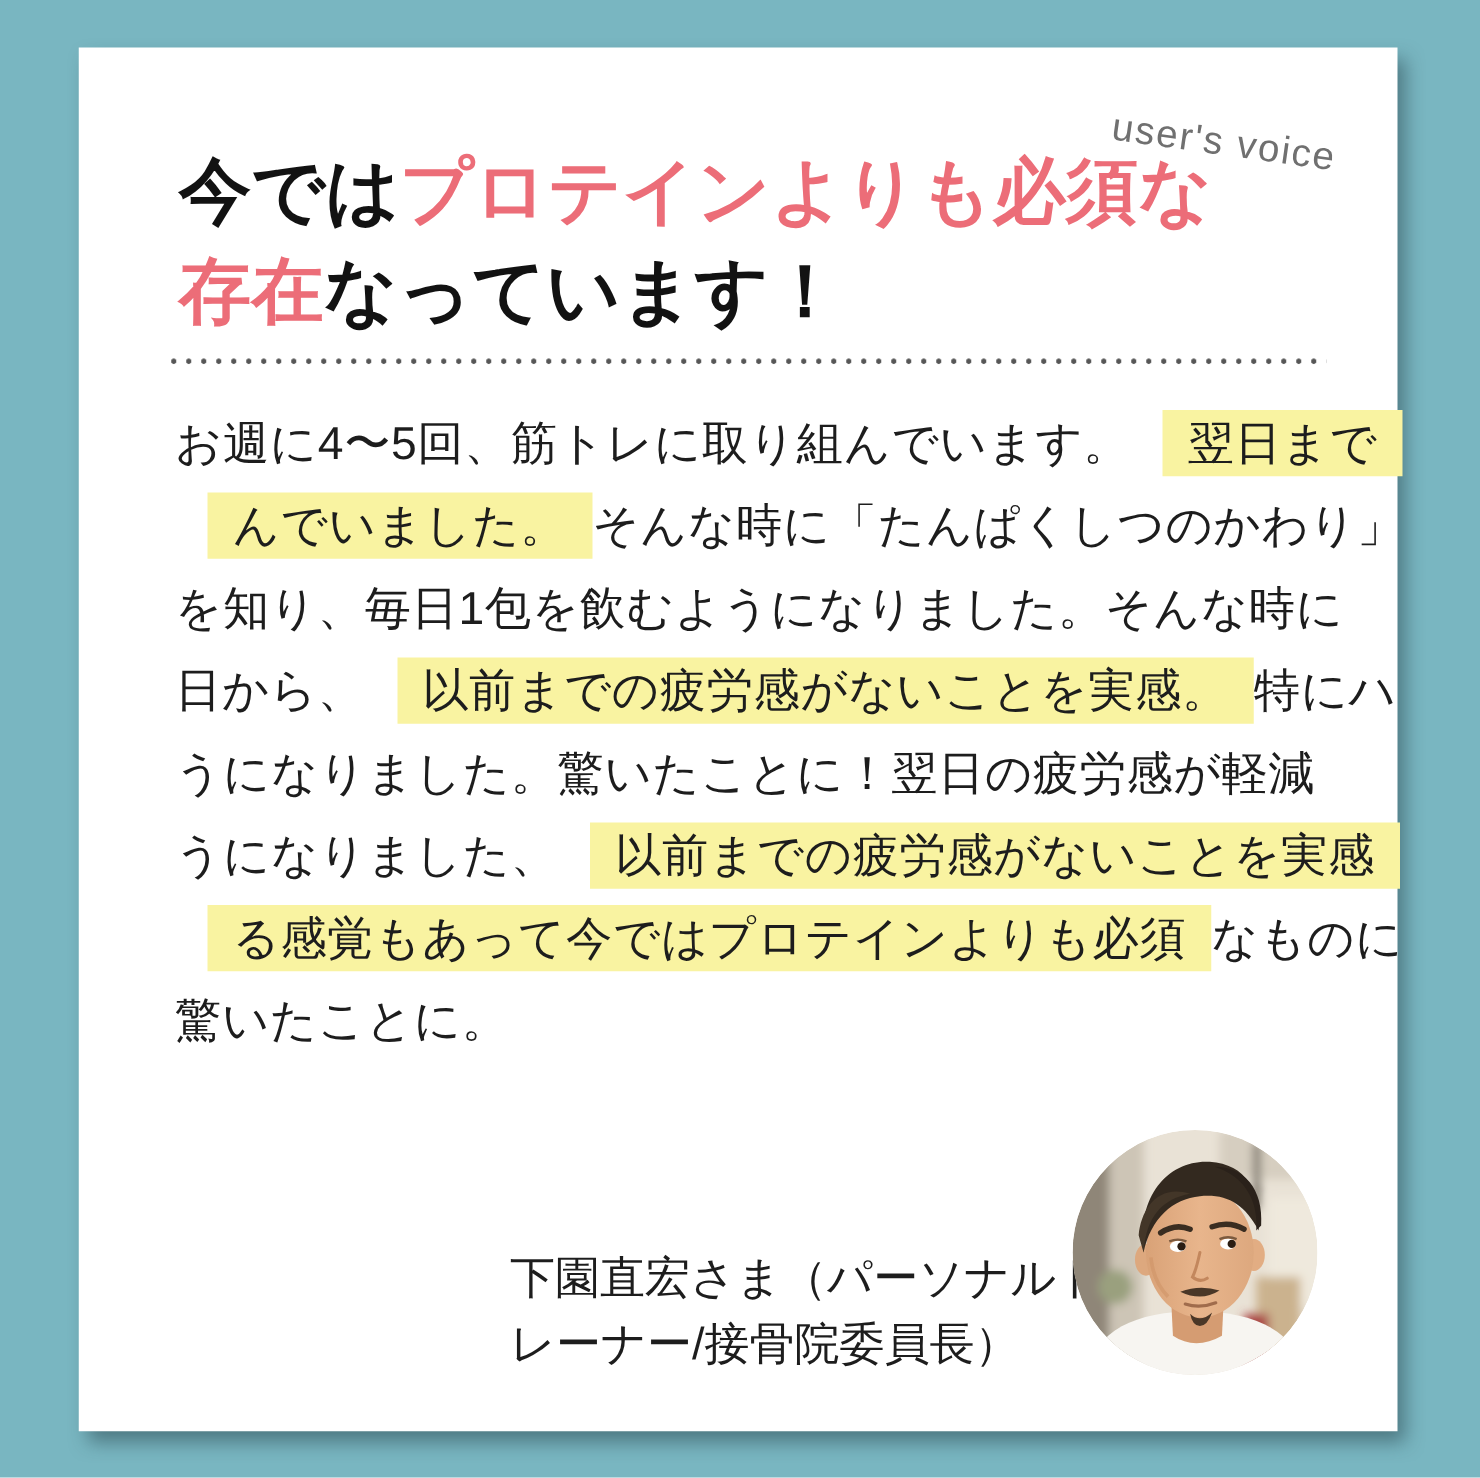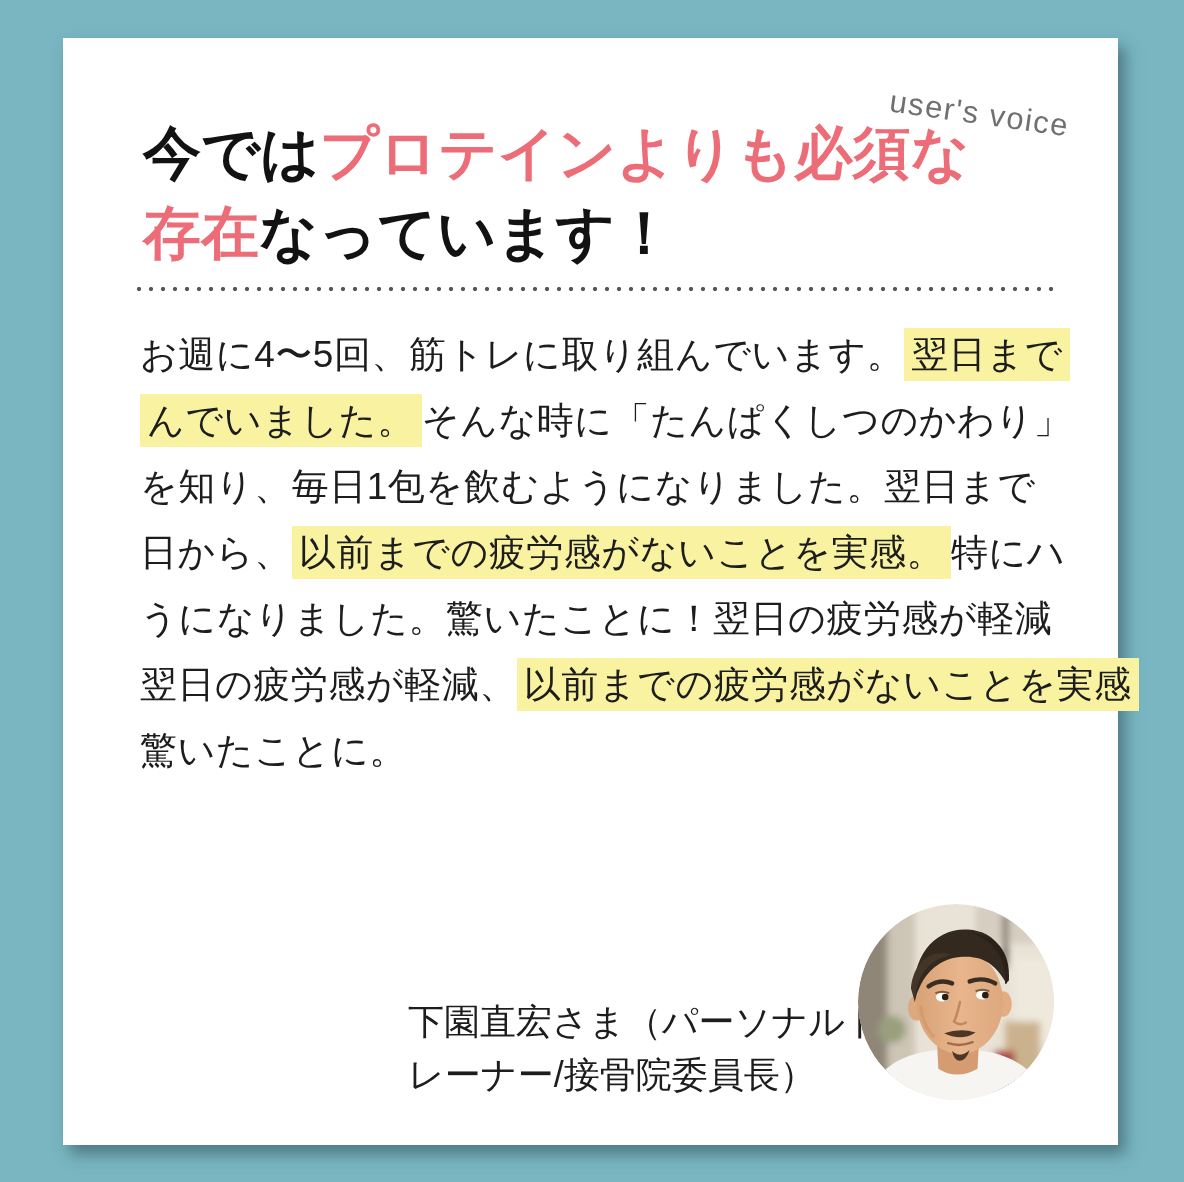--- a/index.html
+++ b/index.html
@@ -63,21 +63,22 @@
     font-size:37px;
     letter-spacing:0.5px;
   }
   .body-text .line{
     height:66px;
     line-height:66px;
     white-space:nowrap;
   }
   .body-text .hl{
     background:var(--hl);
-    padding:6px 7px;
+    padding:6px 20px;
+    margin-left:26px;
   }
   .attribution{
     position:absolute;
     left:345px;top:957px;
     font-size:36px;
     line-height:53px;
     color:var(--ink);
     white-space:nowrap;
   }
   .avatar{
@@ -99,24 +100,25 @@
   <div class="heading" id="headline">
       <div><span>今では</span><span class="accent">プロテインよりも必須な</span></div>
       <div><span class="accent">存在</span><span>なっています！</span></div>
     </div>
 
   <div class="divider"></div>
 
   <div class="body-text" id="testimonial">
       <div class="line"><span>お週に4〜5回、筋トレに取り組んでいます。</span><span class="hl">翌日まで</span></div>
       <div class="line"><span class="hl">んでいました。</span><span>そんな時に「たんぱくしつのかわり」</span></div>
-      <div class="line"><span>を知り、毎日1包を飲むようになりました。翌日まで</span></div>
+      <div class="line"><span>を知り、毎日1包を飲むようになりました。そんな時に</span></div>
       <div class="line"><span>日から、</span><span class="hl">以前までの疲労感がないことを実感。</span><span>特にハ</span></div>
       <div class="line"><span>うになりました。驚いたことに！翌日の疲労感が軽減</span></div>
-      <div class="line"><span>翌日の疲労感が軽減、</span><span class="hl">以前までの疲労感がないことを実感</span></div>
+      <div class="line"><span>うになりました、</span><span class="hl">以前までの疲労感がないことを実感</span></div>
+      <div class="line"><span class="hl">る感覚もあって今ではプロテインよりも必須</span><span>なものに</span></div>
       <div class="line"><span>驚いたことに。</span></div>
     </div>
 
   <div class="attribution" id="attribution">
       <div>下園直宏さま（パーソナルト</div>
       <div>レーナー/接骨院委員長）</div>
     </div>
 
   <div class="avatar">
     <svg viewBox="0 0 200 200">

